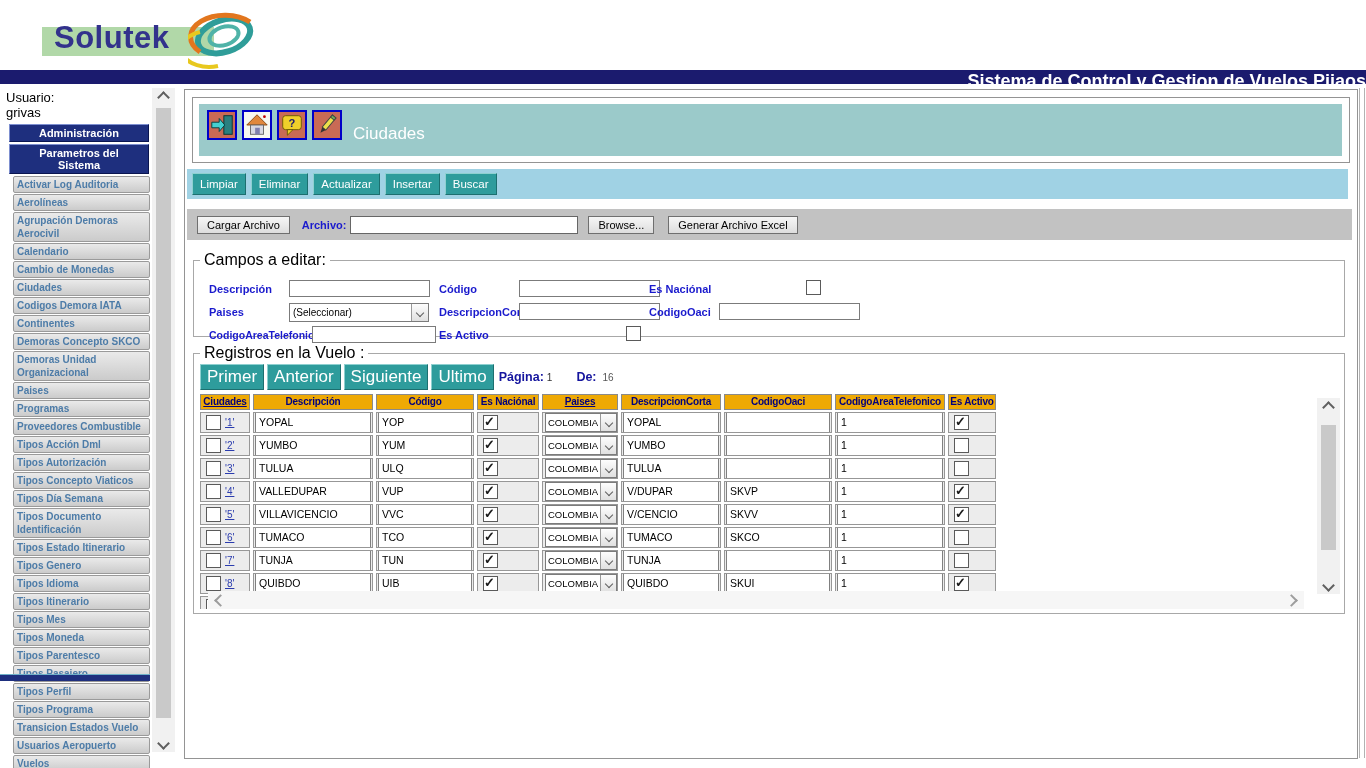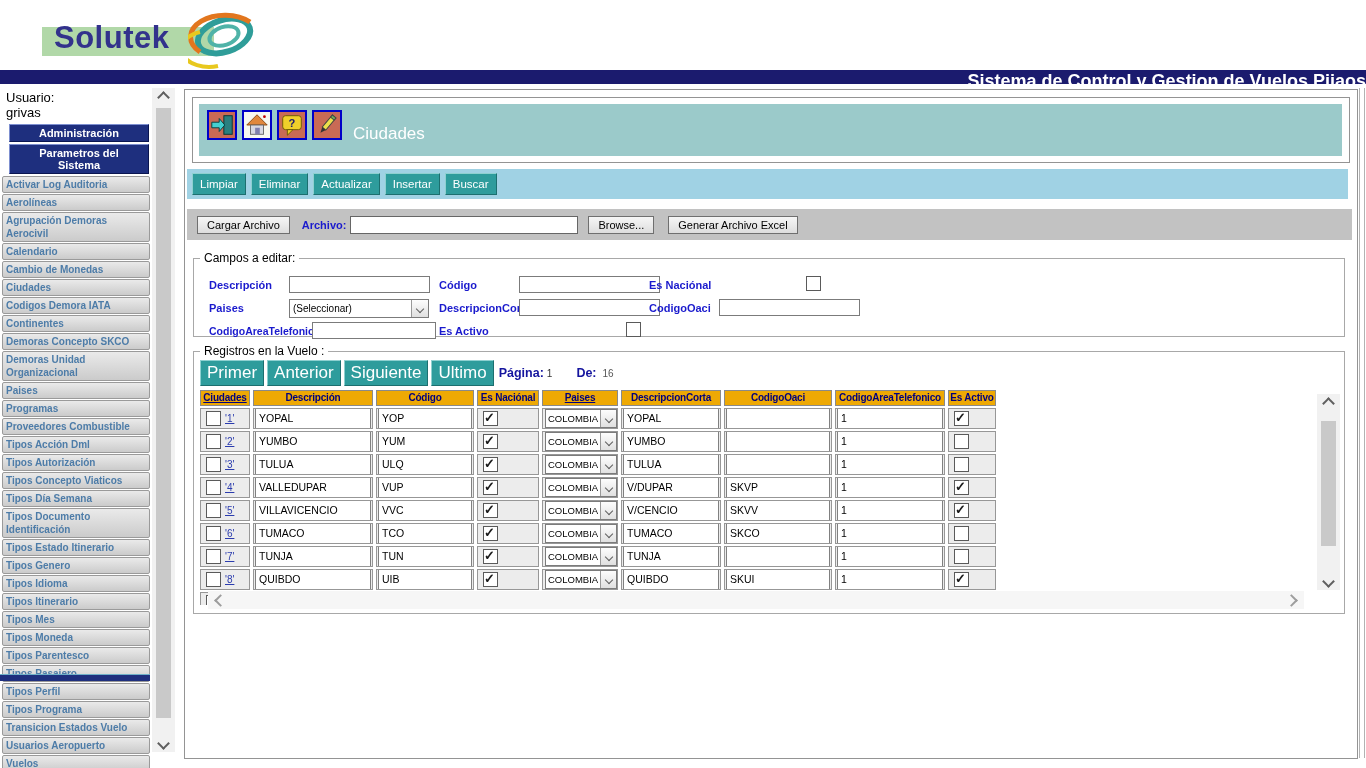--- a/index.html
+++ b/index.html
@@ -14,21 +14,21 @@
   
   .topbar{position:absolute;left:0;top:70px;width:1366px;height:14px;background:#1b1b6e;overflow:hidden}
   .topbar span{display:block;text-align:right;padding-left:290px;color:#fff;font-size:18px;font-weight:bold;line-height:24px;margin-top:-1px;white-space:nowrap}
 
   
   .sidebar{position:absolute;left:0;top:88px;width:152px}
   .side-user{font-size:13px;color:#000;padding:2px 6px 4px;line-height:15px}
   .side-cat{background:#1e2f7e;color:#fff;font-weight:bold;font-size:11px;text-align:center;
             border:1px solid;border-color:#7d8fd0 #0a1550 #0a1550 #7d8fd0;padding:2px 16px;margin:0 3px 2px 9px;cursor:pointer}
   .side-item{background:linear-gradient(#eaeaea,#cbcbcb);color:#4d7ca8;font-weight:bold;font-size:10px;
-             padding:1px 3px;border:1px solid #9a9a9a;border-radius:2px;margin:0 2px 1px 2px;line-height:13px;cursor:pointer}
+             padding:1px 3px;border:1px solid #9a9a9a;border-radius:2px;margin:0 2px 1px 13px;line-height:13px;cursor:pointer}
   .side-cat-partial{position:absolute;left:0;top:674px;width:150px;height:6px;background:#1e2f7e;border-top:1px solid #6fb0c8}
 
   
   .sb-v{background:#f1f1f1}
   .side-scroll{position:absolute;left:152px;top:88px;width:23px;height:664px}
   .sb-arrow{position:absolute;left:0;width:100%;height:18px;display:flex;align-items:center;justify-content:center}
   .sb-thumb{position:absolute;left:4px;width:15px;background:#c9c9c9}
   .chev{display:inline-block;width:7px;height:7px;border-left:2px solid #5f5f5f;border-bottom:2px solid #5f5f5f}
   .chev.up{transform:rotate(135deg)} .chev.down{transform:rotate(-45deg)}
   .chev.left{transform:rotate(45deg)} .chev.right{transform:rotate(-135deg)}
@@ -49,21 +49,21 @@
           border:1px solid;border-color:#8ed0d0 #1c6f6f #1c6f6f #8ed0d0;font-family:"Liberation Sans",sans-serif}
 
   .filebar{position:absolute;left:2px;right:5px;top:119px;height:31px;background:#c2c2c2;display:flex;align-items:center;padding-left:10px}
   .sys-btn{background:linear-gradient(#f6f6f6,#dddddd);border:1px solid #6f6f6f;font-size:11px;padding:2px 9px;color:#000;cursor:pointer;font-family:"Liberation Sans",sans-serif}
   .fb-label{color:#1a1acd;font-weight:bold;font-size:11px;margin:0 4px 0 12px}
   .file-input{width:222px;height:16px;border:1px solid #666;background:#fff;font-size:11px;padding:0 2px}
   .browse-btn{margin-left:10px}
   .excel-btn{margin-left:14px}
 
   fieldset{border:1px solid #a8a8a8;margin:0;padding:0}
-  legend{font-size:12px;color:#000;margin-left:6px;padding:0 4px}
+  legend{font-size:16px;color:#000;margin-left:6px;padding:0 4px}
   .campos{position:absolute;left:8px;right:12px;top:161px;height:84px}
   .f-label{position:absolute;color:#1a1acd;font-weight:bold;font-size:11px;white-space:nowrap}
   .f-input{position:absolute;height:15px;width:135px;border:1px solid #7b7b7b;background:#fff;font-size:11px;padding:0 2px}
   .cbx{width:13px;height:13px;border:1px solid #5a5a5a;background:#fff;display:inline-block;position:relative;flex:none;cursor:pointer}
   .cbx.on::after{content:"\2713";position:absolute;left:0px;top:-2px;font-size:13px;font-weight:bold;color:#1a1a1a}
   .dd{border:1px solid #7b7b7b;background:#fff;display:flex;align-items:center;cursor:pointer}
   .dd-txt{flex:1;padding:0 3px;font-size:10px;white-space:nowrap;overflow:hidden}
   .dd-btn{width:16px;align-self:stretch;border-left:1px solid #999;background:linear-gradient(#fdfdfd,#e0e0e0);display:flex;align-items:center;justify-content:center;flex:none}
   .dd-btn .chev{width:5px;height:5px;border-width:1px}
 

